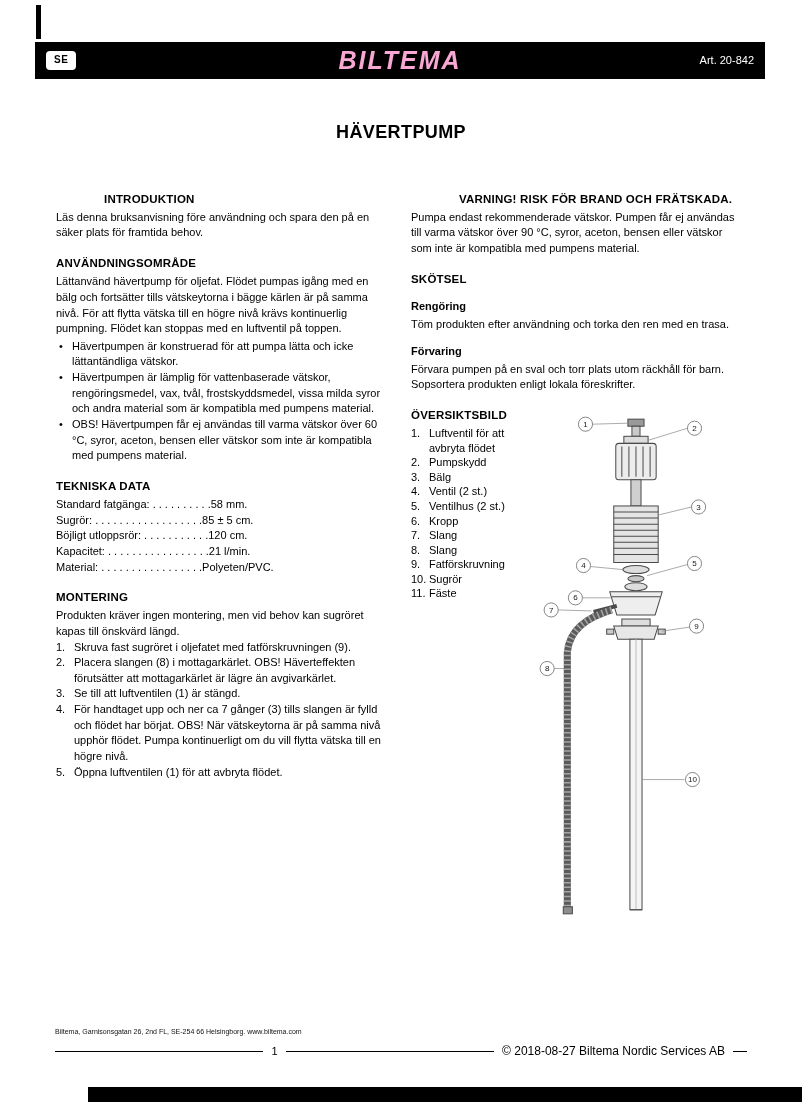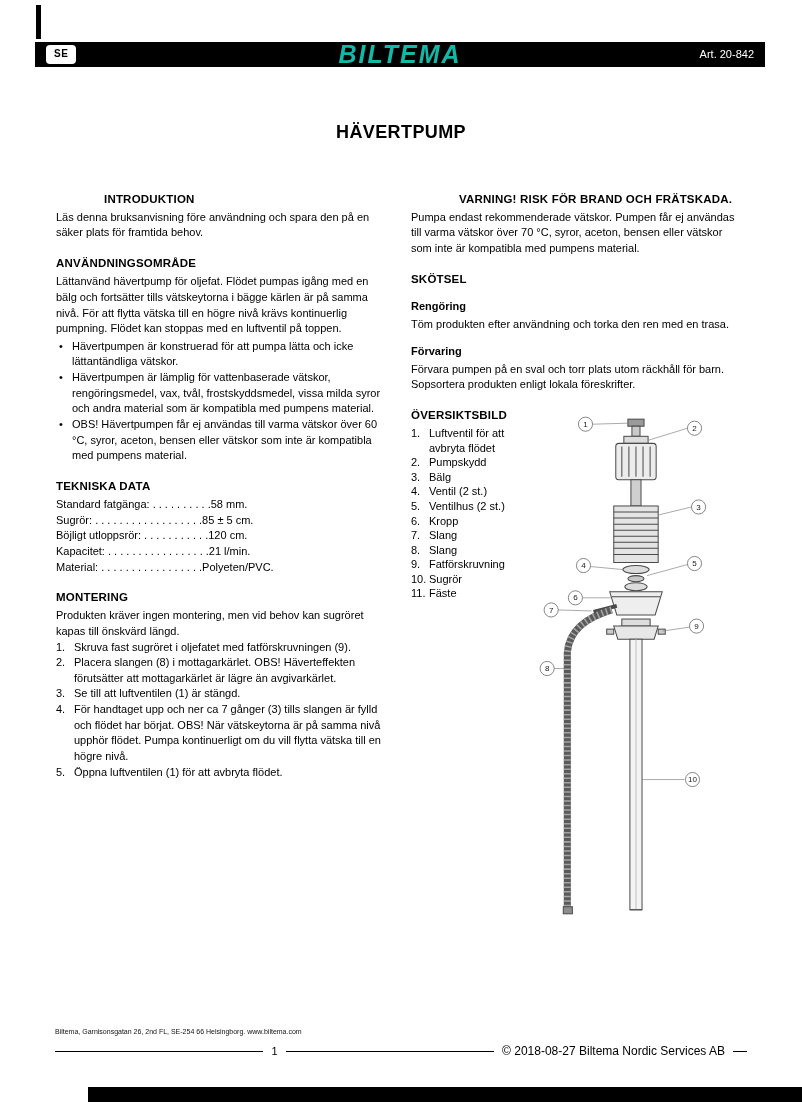--- a/index.html
+++ b/index.html
@@ -7,29 +7,29 @@
   .page {
     position:relative; width:802px; height:1102px; margin:0 auto;
     background:#fff; color:#000;
     font-family:"Liberation Sans", sans-serif; font-size:11px; line-height:1.42;
     overflow:hidden;
   }
   .reg-mark { position:absolute; left:36px; top:5px; width:5px; height:34px; background:#000; }
 
   
   .topbar {
-    position:absolute; left:35px; right:37px; top:42px; height:25px;
+    position:absolute; left:35px; right:37px; top:42px; height:37px;
     background:#000; display:flex; align-items:center; padding:0 11px;
   }
   .se-badge {
     background:#fff; color:#000; font-weight:bold; font-size:10px;
     padding:2px 8px; border-radius:4px; letter-spacing:.5px; z-index:2;
   }
   .logo {
-    position:absolute; left:0; right:0; text-align:center; color:#14b8a6;
+    position:absolute; left:0; right:0; text-align:center; color:#f9a8d4;
     font-weight:bold; font-style:italic; font-size:25px; letter-spacing:2px;
   }
   .art { margin-left:auto; color:#fff; font-weight:normal; font-size:11px; z-index:2; }
 
   .title { margin-top:120px; text-align:center; font-size:18px; font-weight:bold; letter-spacing:.4px; }
 
   
   .columns { display:flex; gap:20px; padding:0 56px; margin-top:45px; }
   .col { flex:1; min-width:0; }
   h2 { font-size:11.5px; font-weight:bold; margin:14px 0 3px; letter-spacing:.2px; }
@@ -143,21 +143,21 @@
             <span class="num">5.</span>
             <span class="txt">Öppna luftventilen (1) för att avbryta flödet.</span>
           </li>
         </ol>
       </section>
     </div>
 
     <div class="col">
       <section>
         <h2>VARNING! RISK FÖR BRAND OCH FRÄTSKADA.</h2>
-        <p>Pumpa endast rekommenderade vätskor. Pumpen får ej användas till varma vätskor över 70 °C, syror, aceton, bensen eller vätskor som inte är kompatibla med pumpens material.</p>
+        <p>Pumpa endast rekommenderade vätskor. Pumpen får ej användas till varma vätskor över 90 °C, syror, aceton, bensen eller vätskor som inte är kompatibla med pumpens material.</p>
       </section>
 
       <section>
         <h2>SKÖTSEL</h2>
         <h3>Rengöring</h3>
         <p>Töm produkten efter användning och torka den ren med en trasa.</p>
         <h3>Förvaring</h3>
         <p>Förvara pumpen på en sval och torr plats utom räckhåll för barn.</p>
       </section>
 

